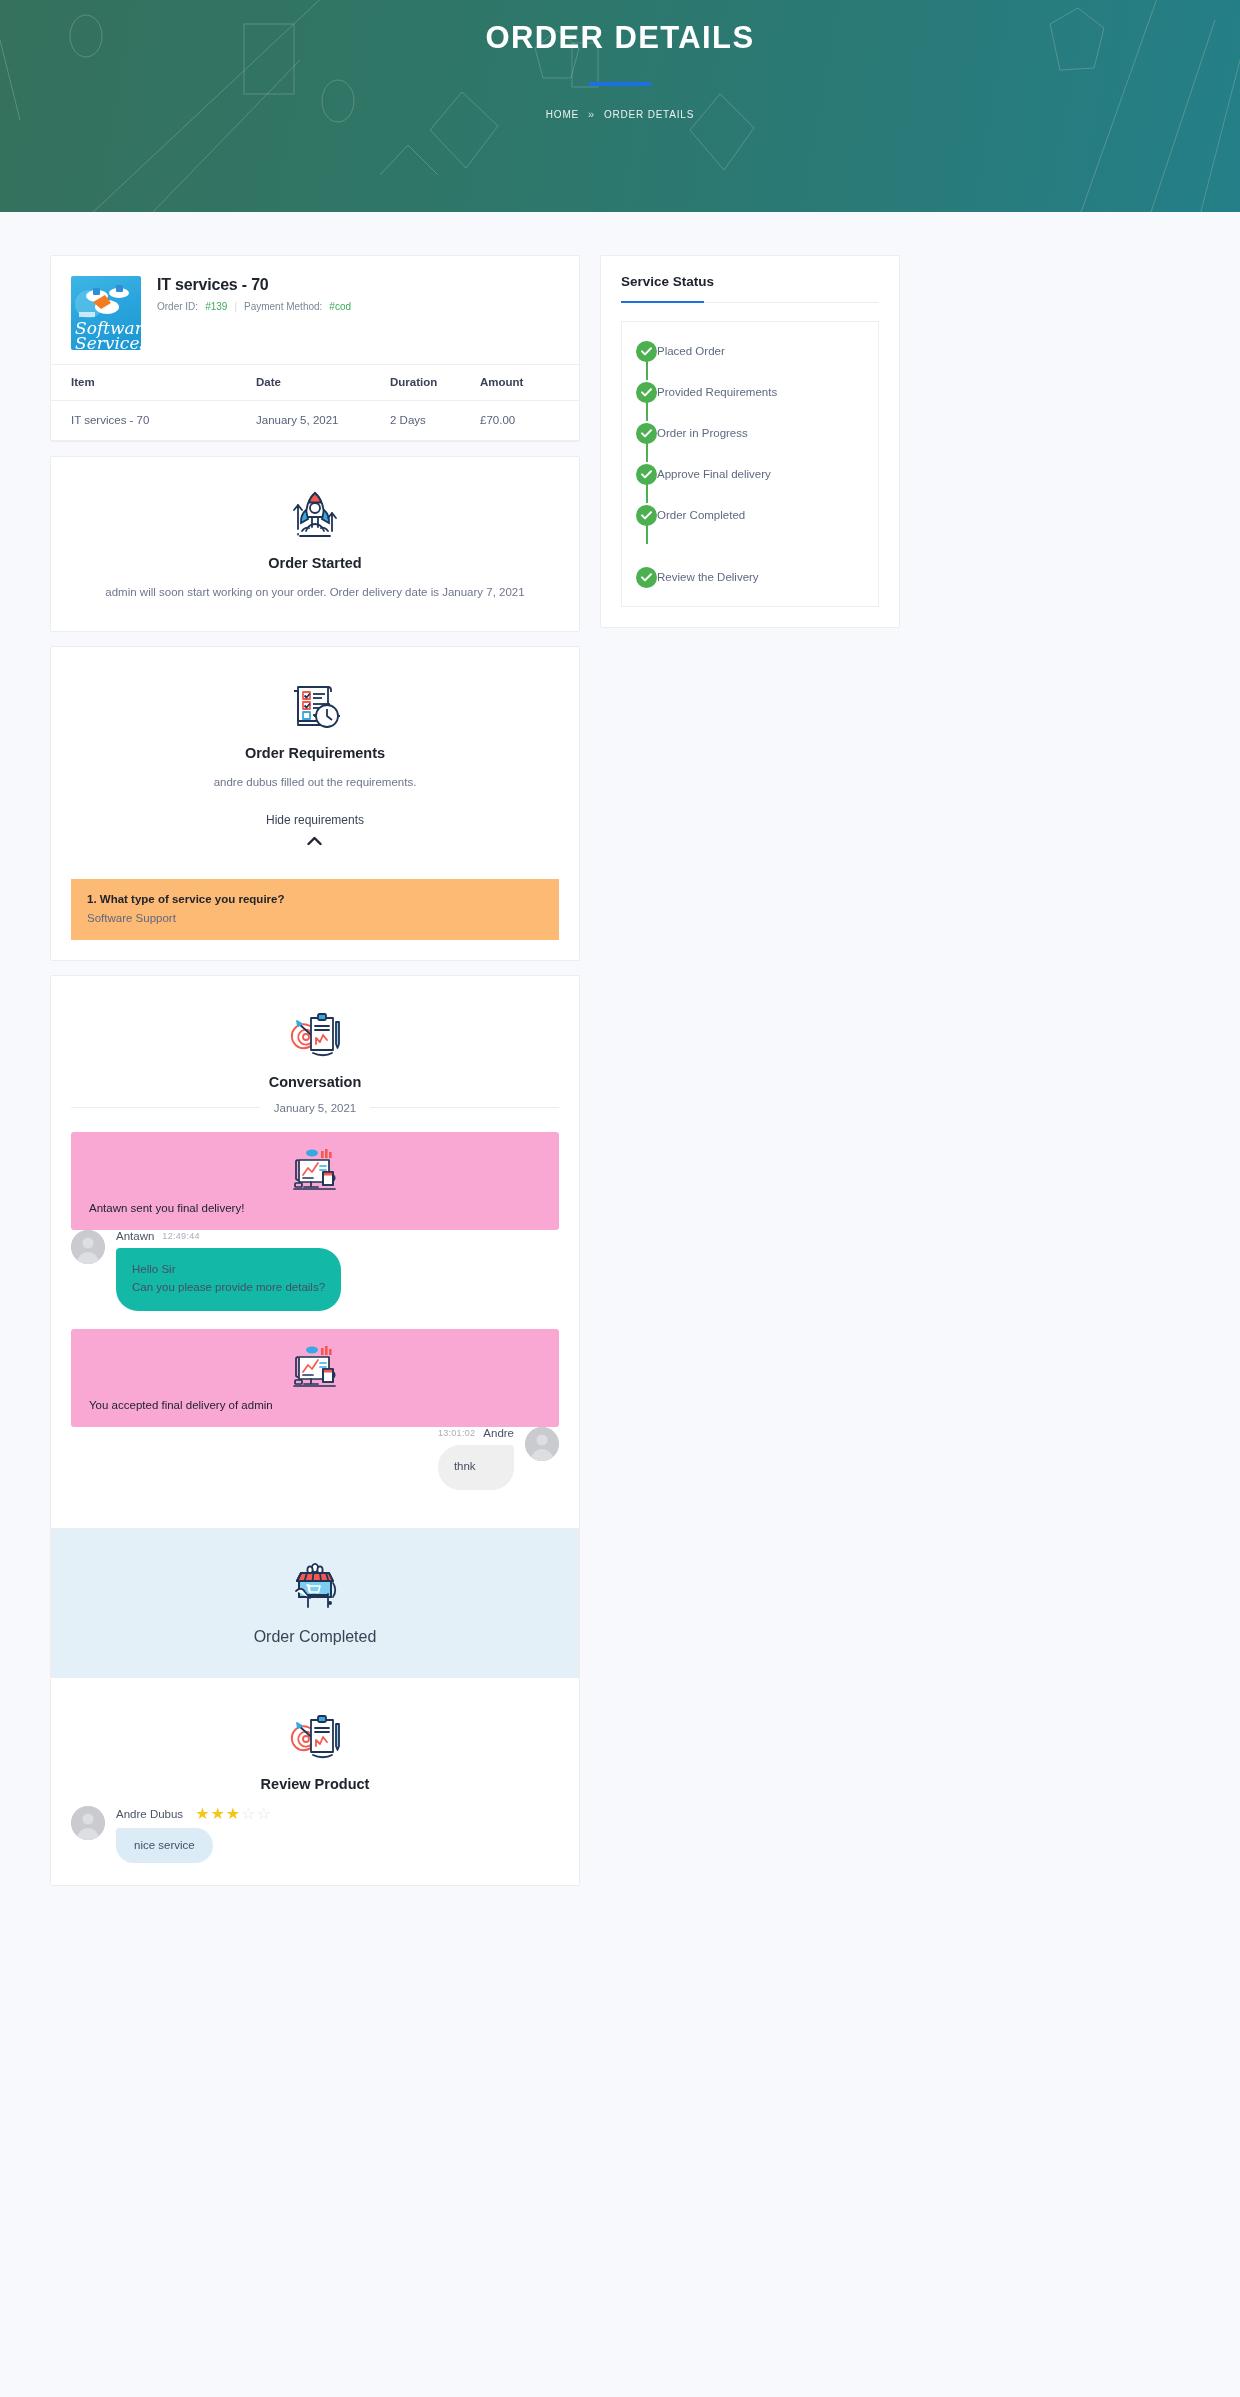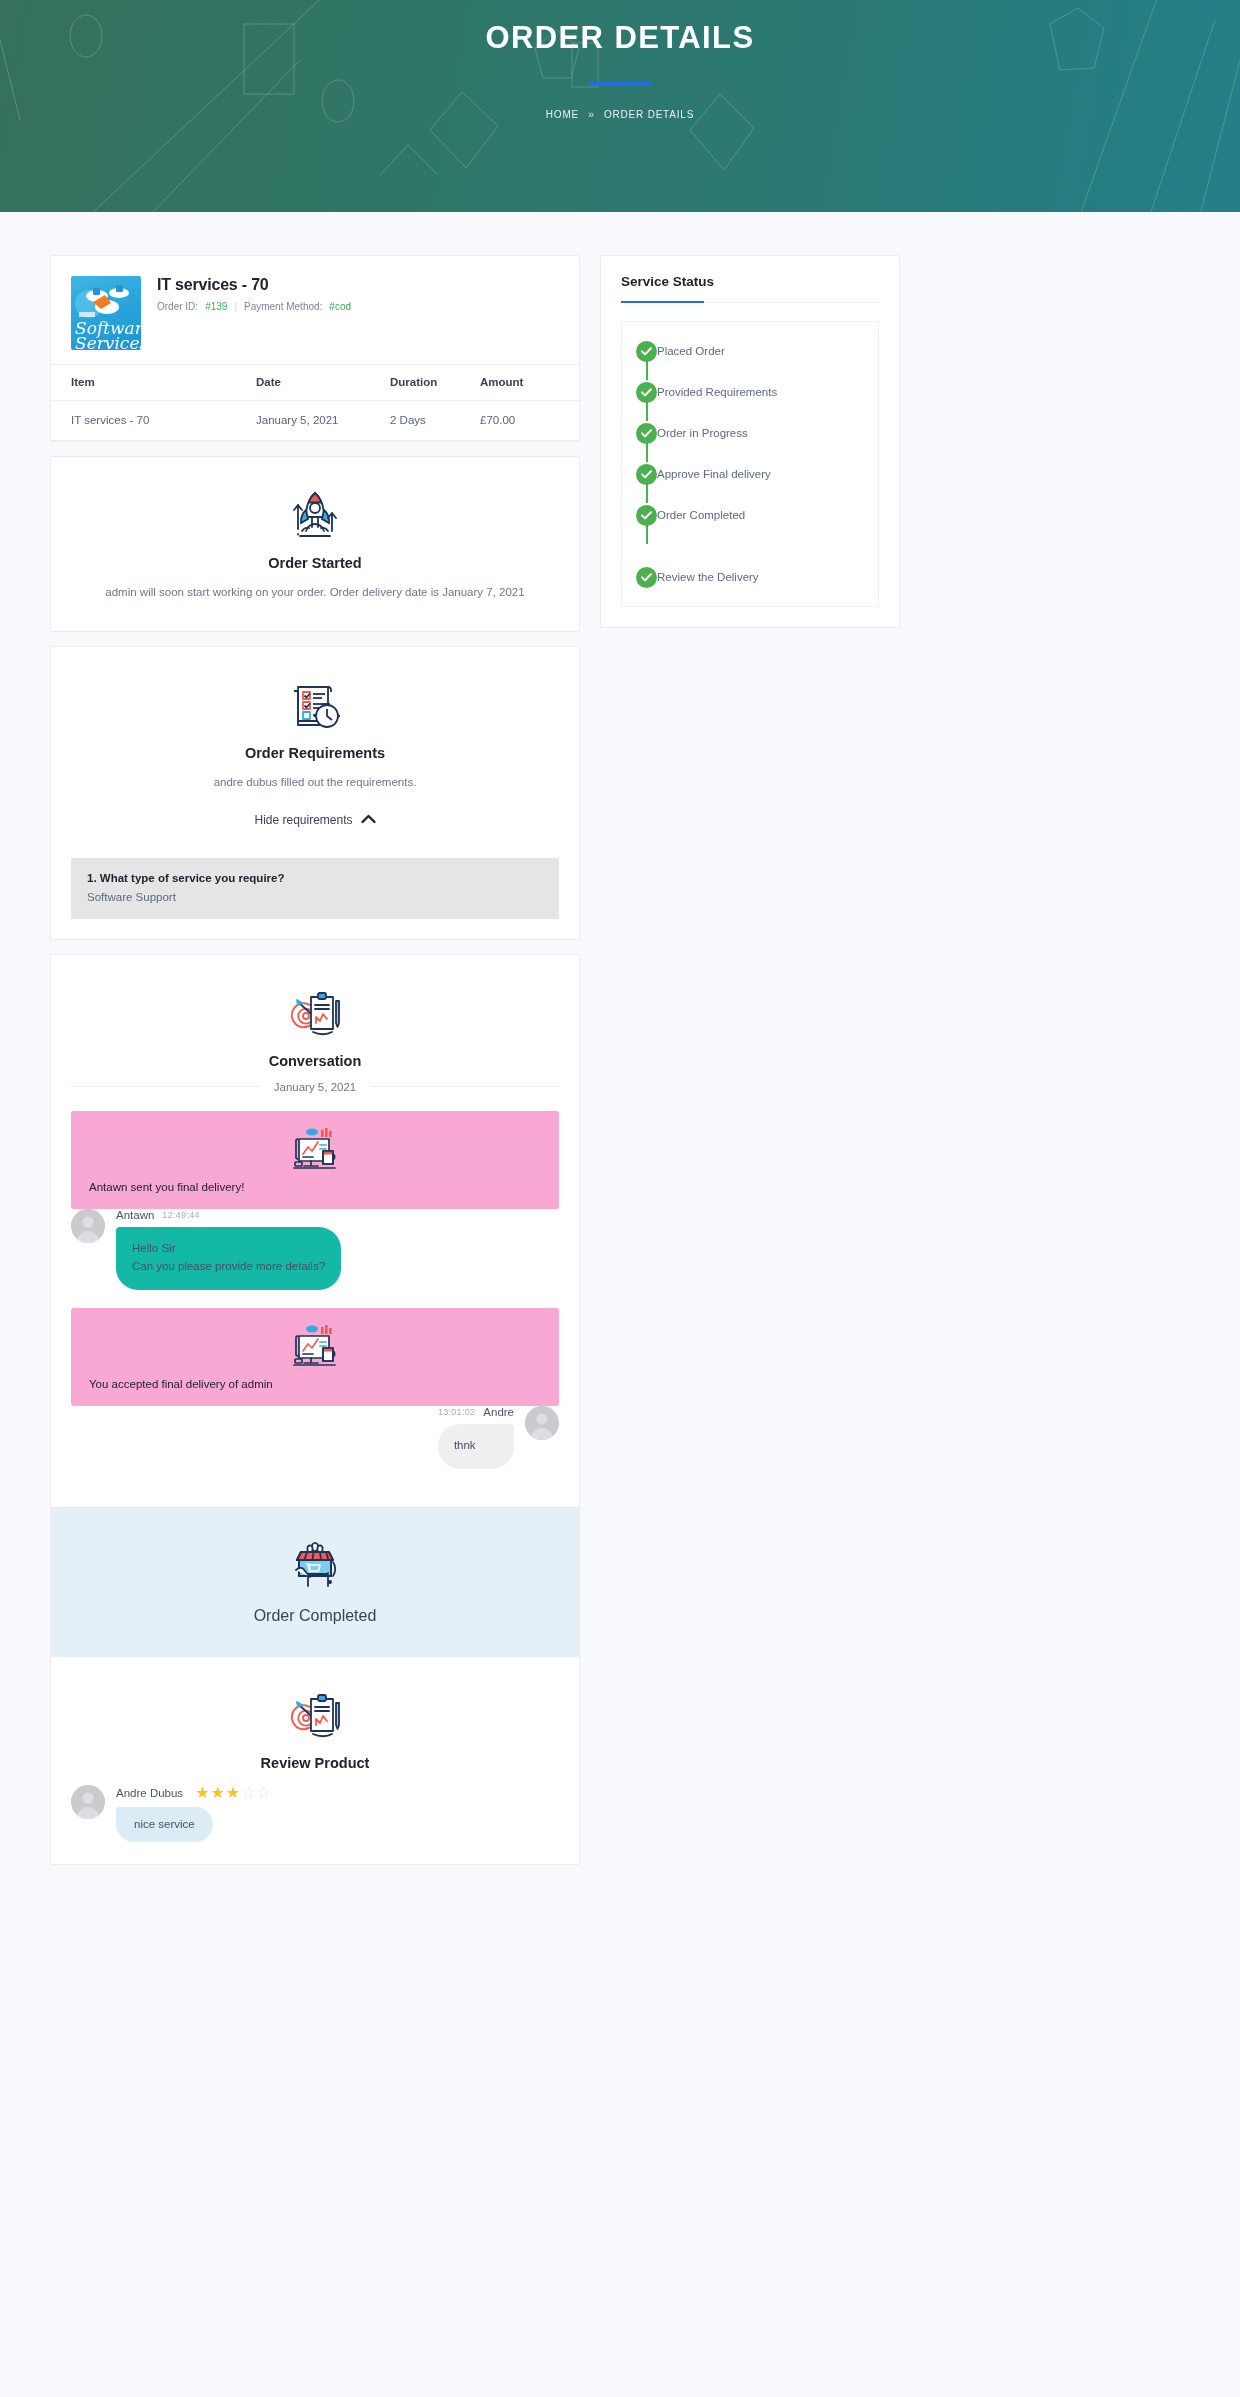--- a/index.html
+++ b/index.html
@@ -146,26 +146,27 @@
     line-height: 1.5;
   }
   .toggle-req {
     margin-top: 21px;
     display: inline-flex;
     align-items: center;
     gap: 8px;
     font-size: 12px;
     color: #3b4256;
     cursor: pointer;
+    flex-direction: column;
   }
   .chev { display: block; }
 
   .req-item {
     margin: 0 20px 20px 20px;
-    background: #e5e5e5;
+    background: #fdba74;
     padding: 14px 16px 16px 16px;
   }
   .req-q { font-size: 11.5px; font-weight: bold; color: #20242e; }
   .req-a { margin-top: 7px; font-size: 11.5px; color: #5e6881; }
 
   
   .conv-body { padding: 0 20px 20px 20px; }
   .date-div {
     display: flex;
     align-items: center;

